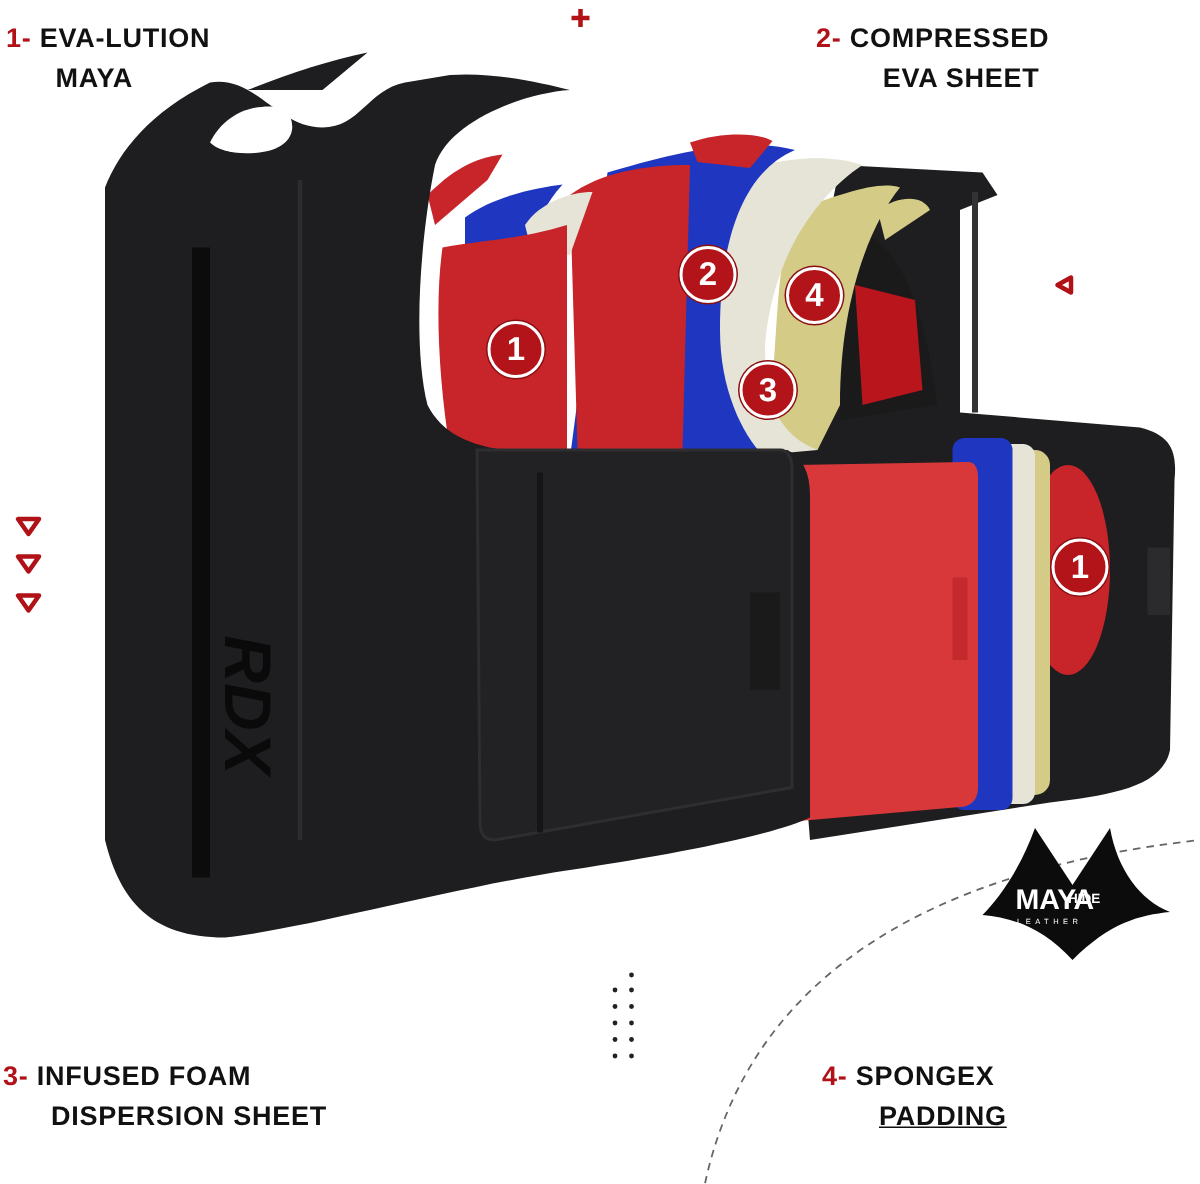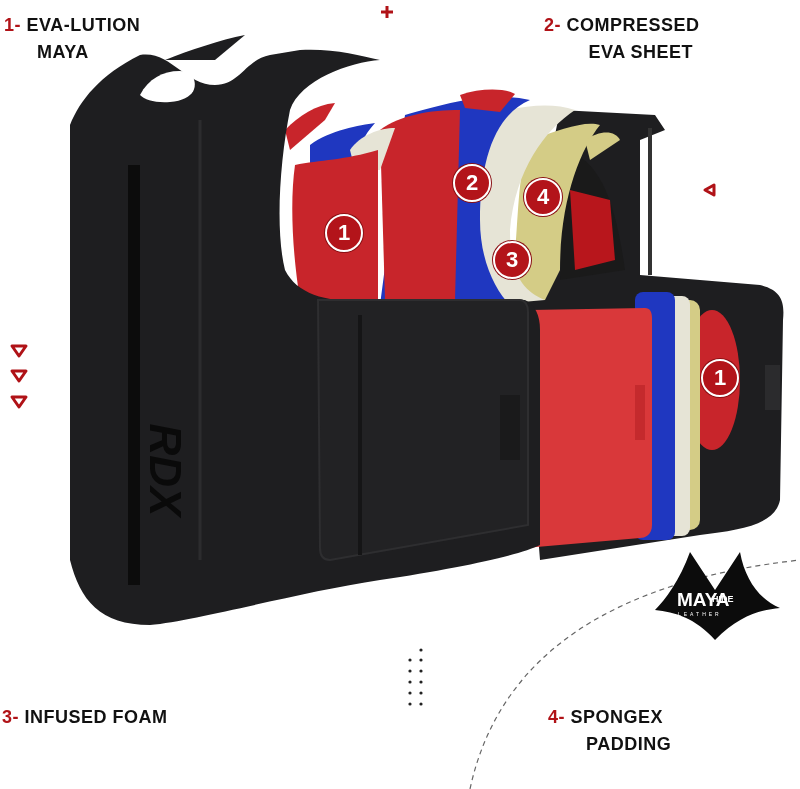--- a/index.html
+++ b/index.html
@@ -23,25 +23,26 @@
   <span class="line2" style="padding-left:33px;">MAYA</span>
 </div>
 <div class="label" style="left:544px; top:12px;text-align:center;">
   <span class="num">2-</span>
   <span>COMPRESSED</span>
   <span class="line2" style="padding-left:38px;">EVA SHEET</span>
 </div>
 <div class="label" style="left:2px; top:704px;">
   <span class="num">3-</span>
   <span>INFUSED FOAM</span>
+  <span class="line2" style="padding-left:32px;">DISPERSION SHEET</span>
 </div>
 <div class="label" style="left:548px; top:704px;">
   <span class="num">4-</span>
   <span>SPONGEX</span>
-  <span class="line2" style="padding-left:38px;">PADDING</span>
+  <span class="line2" style="padding-left:38px;text-decoration:underline;">PADDING</span>
 </div>
 
 <svg width="800" height="789" viewBox="0 0 800 789">
 
   <path d="M470 789 C 500 650, 620 580, 800 560" fill="none" stroke="#666" stroke-width="1.2" stroke-dasharray="5 4"></path>
 
   <g fill="#222">
     <circle cx="421" cy="650" r="1.6"></circle>
     <circle cx="410" cy="660" r="1.6"></circle>
       <circle cx="421" cy="660" r="1.6"></circle>

